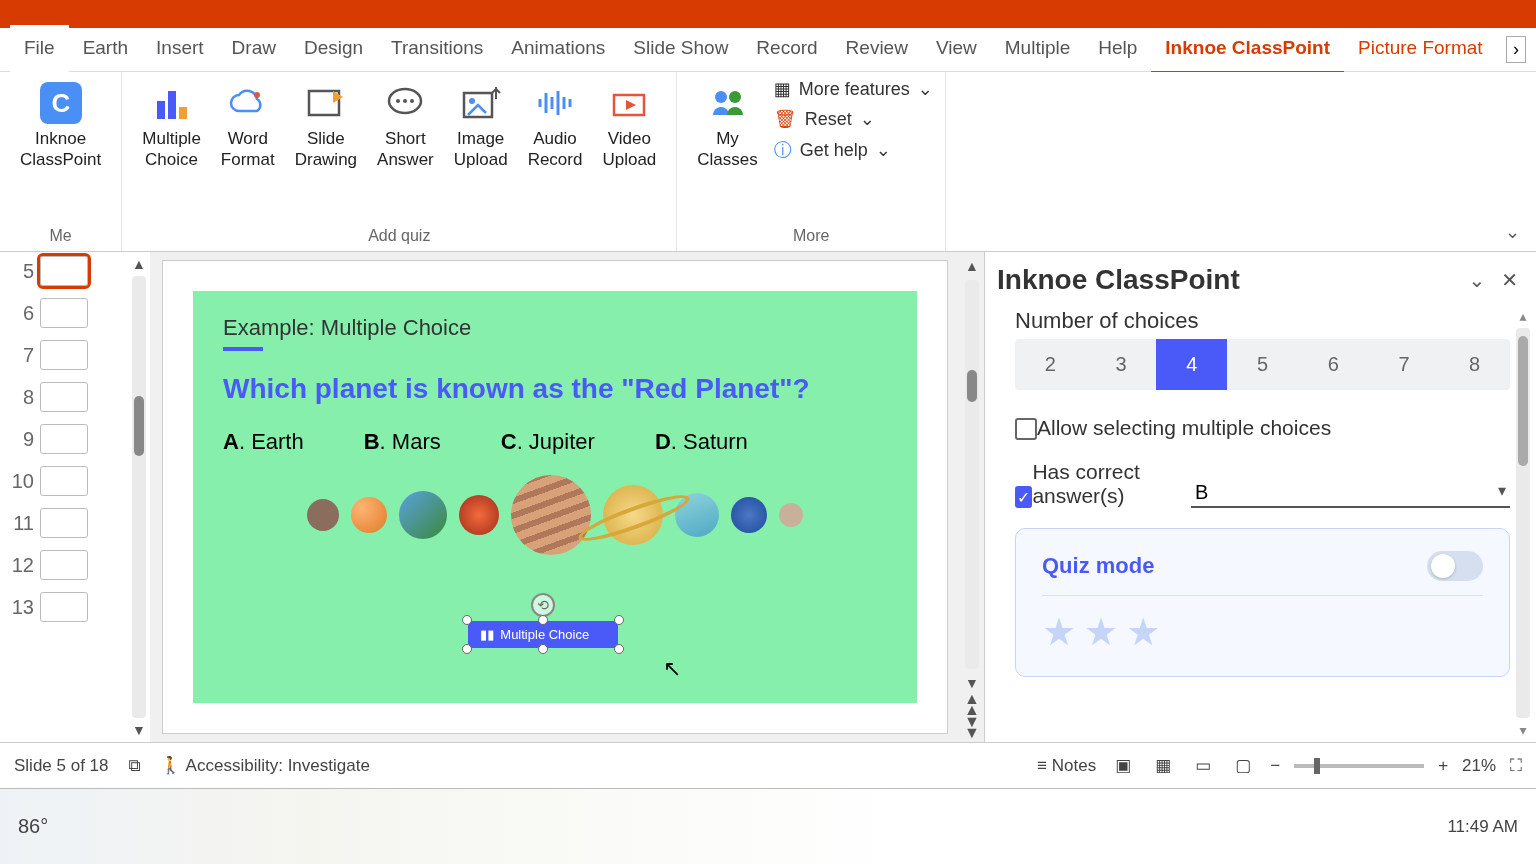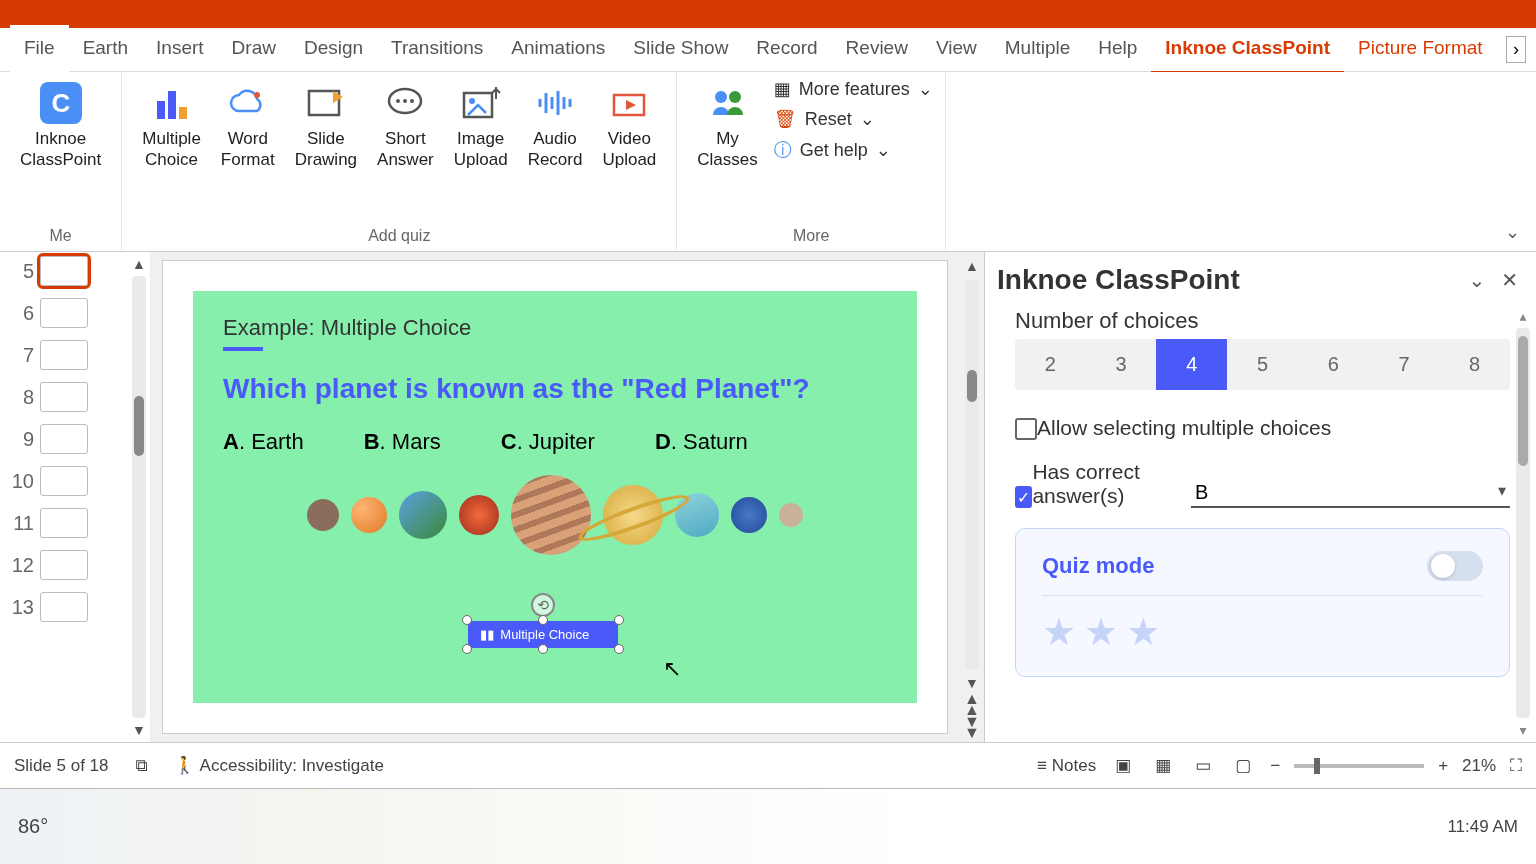--- a/index.html
+++ b/index.html
@@ -99,21 +99,21 @@
 .quiz-title { font-size: 22px; font-weight: 600; color: #4a5af9; }
 .toggle { width: 56px; height: 30px; background: #d5dfef; border-radius: 15px; position: relative; }
 .toggle::after { content: ''; position: absolute; width: 24px; height: 24px; background: #fff; border-radius: 50%; top: 3px; left: 4px; box-shadow: 0 1px 3px rgba(0,0,0,0.2); }
 .stars { display: flex; gap: 8px; }
 .star { font-size: 38px; color: #c5d4f7; }
 .pane-scroll { position: absolute; right: 4px; top: 56px; bottom: 4px; width: 18px; display: flex; flex-direction: column; align-items: center; }
 .pane-scroll .arr { font-size: 14px; color: #888; }
 .pane-scroll .track { flex: 1; width: 14px; background: #eaeaea; border-radius: 4px; margin: 4px 0; position: relative; }
 .pane-scroll .handle { position: absolute; left: 2px; width: 10px; height: 130px; background: #aaa; border-radius: 5px; top: 8px; }
 
-.status { height: 46px; border-top: 1px solid #ccc; display: flex; align-items: center; padding: 0 14px; font-size: 17px; color: #444; gap: 27px; }
+.status { height: 46px; border-top: 1px solid #ccc; display: flex; align-items: center; padding: 0 14px; font-size: 17px; color: #444; gap: 20px; }
 .status .right { margin-left: auto; display: flex; align-items: center; gap: 14px; }
 .status .views { display: flex; gap: 14px; }
 .status .views span { width: 26px; height: 22px; display: flex; align-items: center; justify-content: center; }
 .zoom-slider { width: 130px; height: 4px; background: #bbb; position: relative; }
 .zoom-slider::after { content: ''; position: absolute; width: 6px; height: 16px; background: #666; top: -6px; left: 20px; }
 
 .taskbar { height: 76px; background: linear-gradient(to right,#eef2f6 0%,#f5f5f0 20%,#fff 60%); display: flex; align-items: center; padding: 0 18px; border-top: 1px solid #bbb; font-size: 17px; color: #444; }
 .taskbar .temp { font-size: 20px; }
 .taskbar .clock { margin-left: auto; font-size: 17px; }
 </style>

